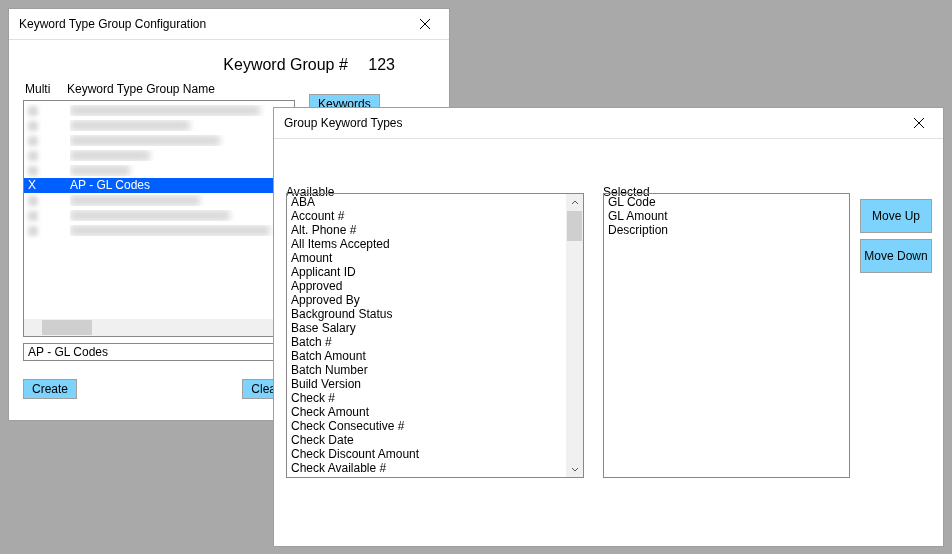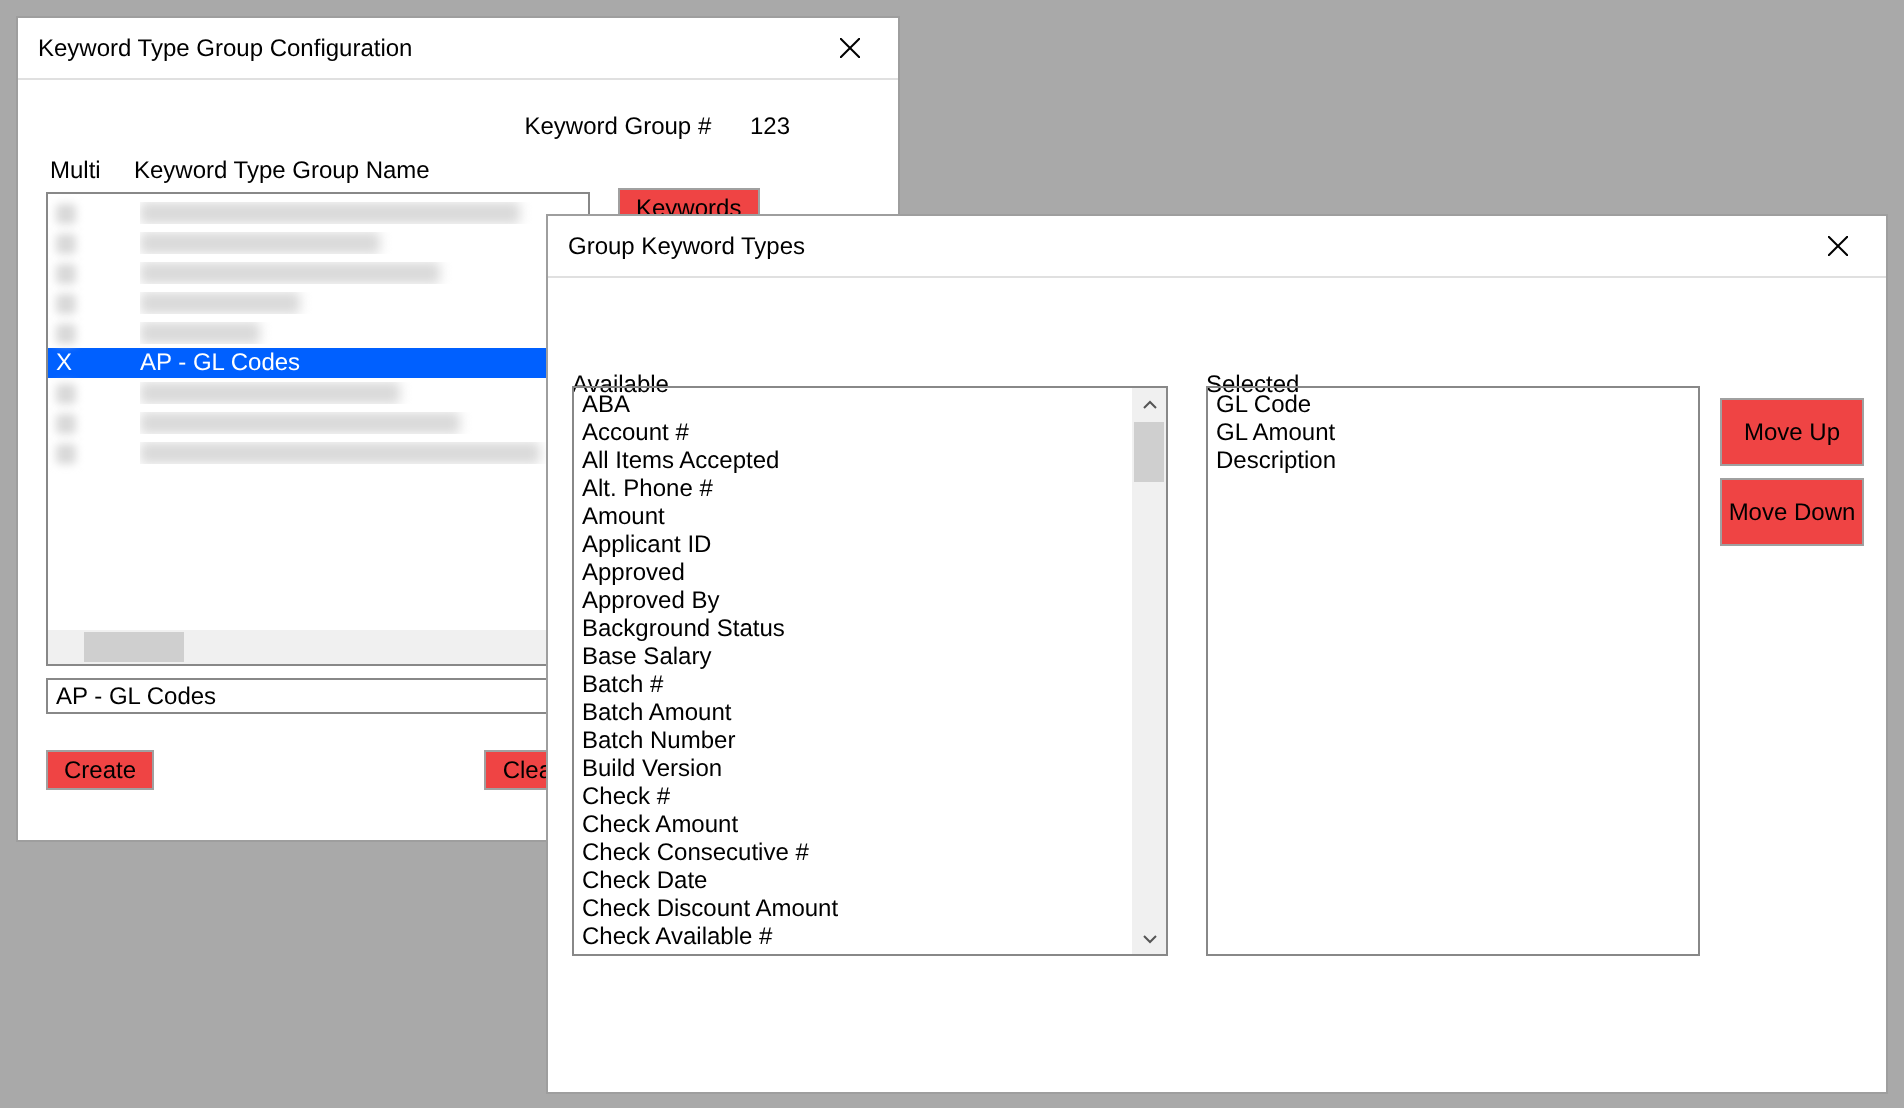--- a/index.html
+++ b/index.html
@@ -47,21 +47,21 @@
     left: 8px; top: 8px;
     width: 440px; height: 411px;
     z-index: 1;
   }
   #win1 .body {
     padding: 8px 14px 12px 14px;
   }
   #w1-row-kw {
     text-align: right;
     padding: 8px 40px 8px 0;
-    font-size: 12px;
+    font-size: 16px;
   }
   #w1-row-kw .lbl { display:inline-block; }
   #w1-row-kw .val { display:inline-block; margin-left: 16px; }
   #w1-headers {
     display: flex;
     font-size: 12px;
     padding: 0 0 4px 2px;
   }
   #w1-headers .h-multi { width: 42px; }
   #w1-headers .h-name  { flex: 1; }
@@ -118,21 +118,21 @@
   }
   #w1-right-col {
     position: absolute;
     left: 300px; top: 85px;
     width: 136px;
   }
   .btn {
     display: inline-flex;
     align-items: center; justify-content: center;
     border: 1px solid #a0a0a0;
-    background: #ef4444;
+    background: #7dd3fc;
     height: 20px;
     font-size: 12px;
     padding: 0 8px;
     cursor: pointer;
     user-select: none;
     box-sizing: border-box;
   }
   .btn.disabled {
     color: #8a8a8a;
     border-color: #c0c0c0;
@@ -358,22 +358,22 @@
           <line x1="10" y1="0" x2="0" y2="10"></line>
         </svg>
     </div>
   </div>
   <div class="body">
     <div id="avail-label" class="section-label">Available</div>
     <div id="avail-box">
       <div id="avail-list">
           <div class="list-item">ABA</div>
           <div class="list-item">Account #</div>
+          <div class="list-item">Alt. Phone #</div>
           <div class="list-item">All Items Accepted</div>
-          <div class="list-item">Alt. Phone #</div>
           <div class="list-item">Amount</div>
           <div class="list-item">Applicant ID</div>
           <div class="list-item">Approved</div>
           <div class="list-item">Approved By</div>
           <div class="list-item">Background Status</div>
           <div class="list-item">Base Salary</div>
           <div class="list-item">Batch #</div>
           <div class="list-item">Batch Amount</div>
           <div class="list-item">Batch Number</div>
           <div class="list-item">Build Version</div>

